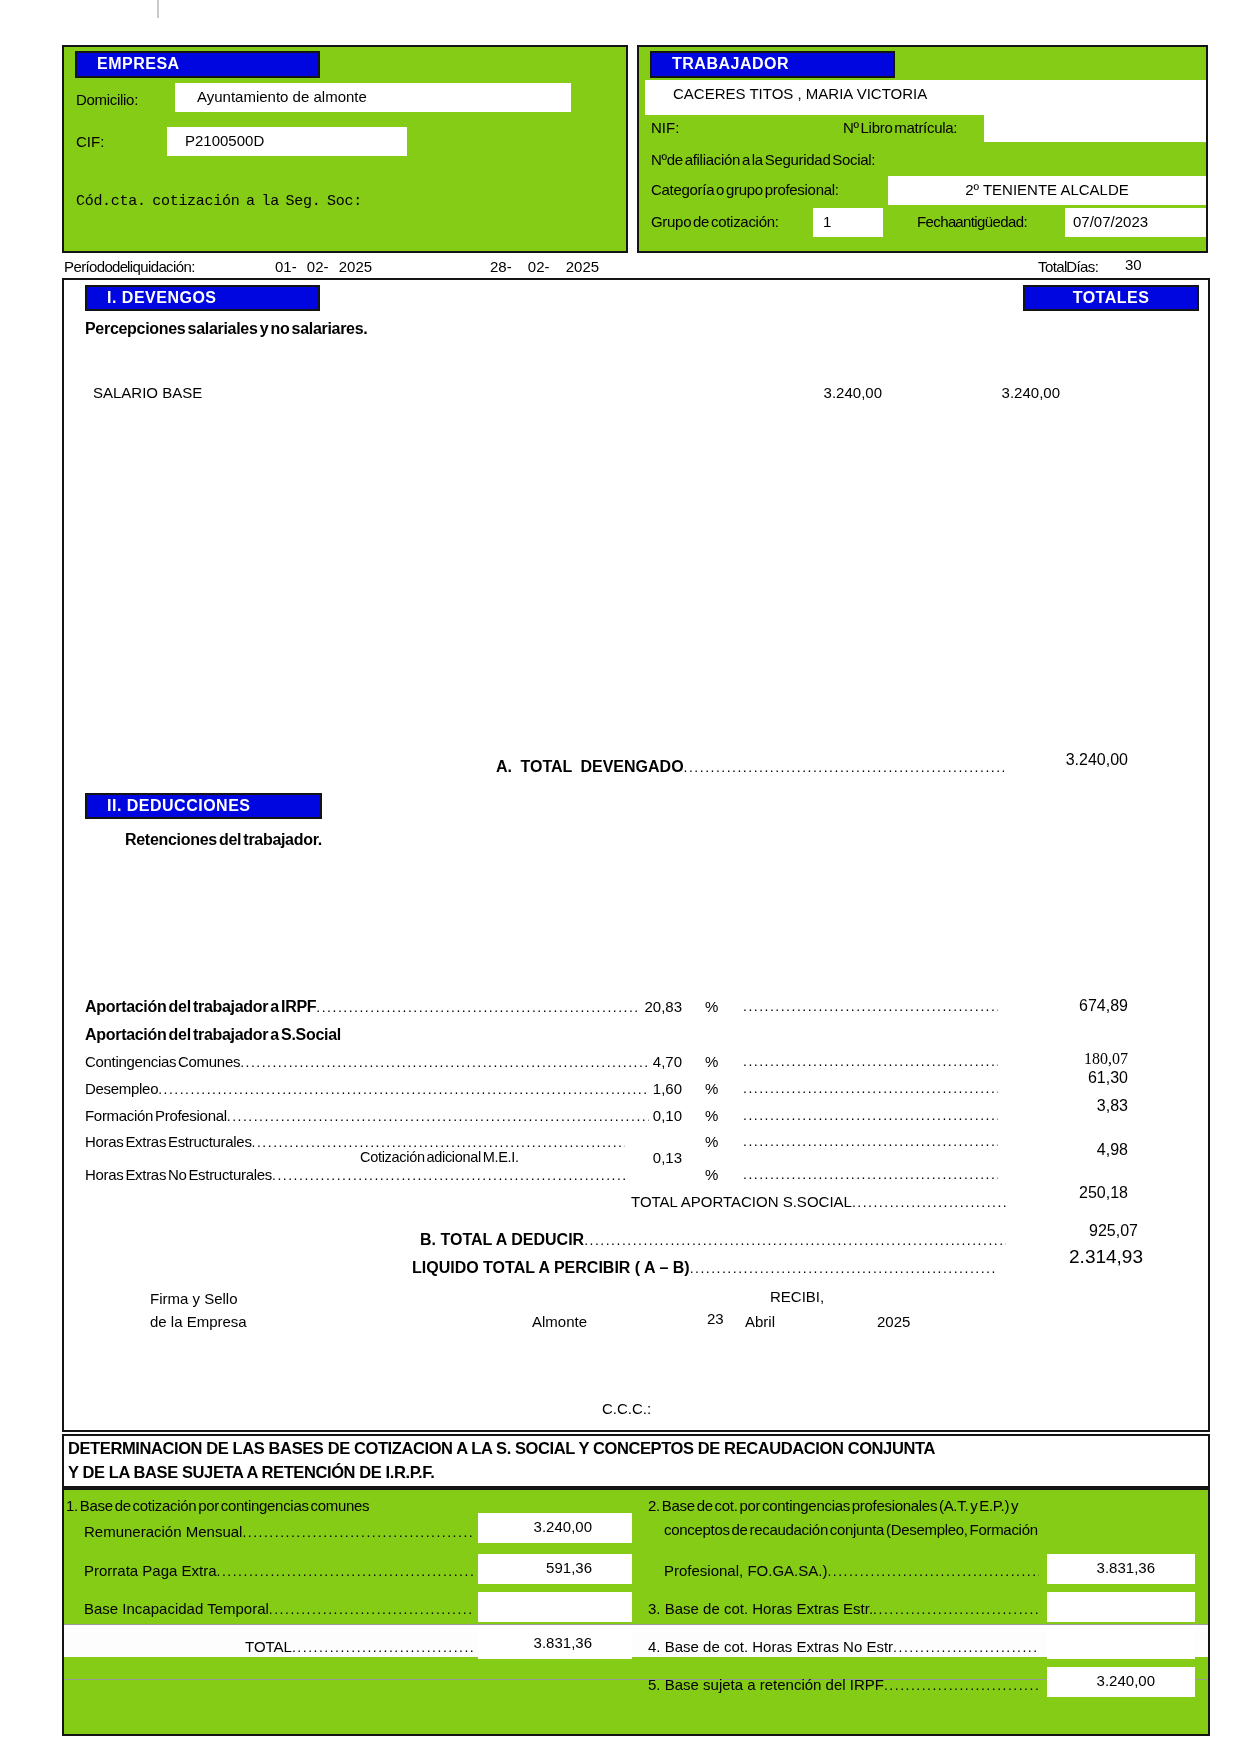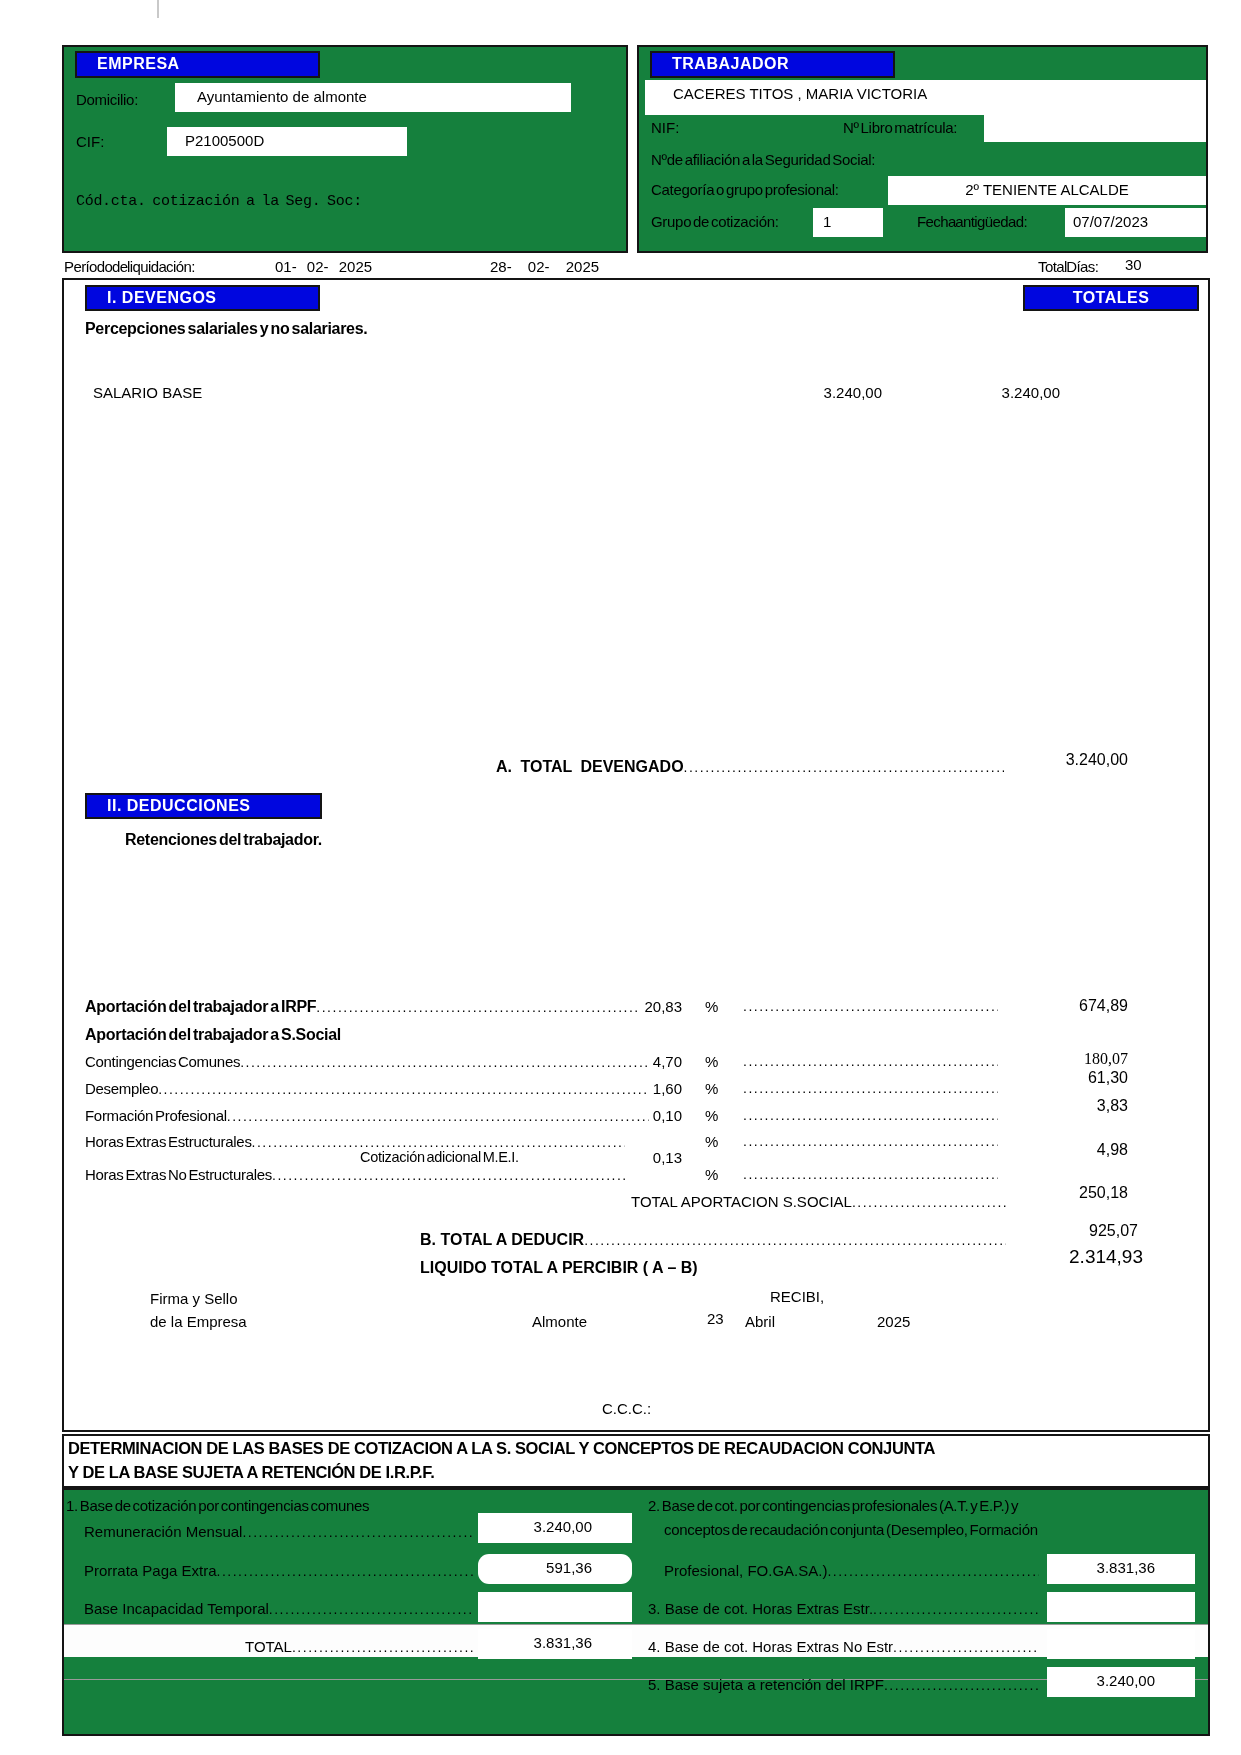--- a/index.html
+++ b/index.html
@@ -1,19 +1,19 @@
 <!DOCTYPE html>
 <html><head>
 <meta charset="utf-8">
 <style>
   html,body{margin:0;padding:0;background:#fff;}
   body{font-family:"Liberation Sans","DejaVu Sans",sans-serif;color:#000;}
   .page{position:relative;width:1241px;height:1755px;background:#fff;overflow:hidden;}
   .abs{position:absolute;}
-  .box{position:absolute;border:2px solid #141414;background:#15803d;box-sizing:border-box;}
+  .box{position:absolute;border:2px solid #141414;background:#84cc16;box-sizing:border-box;}
   .whitebox{position:absolute;background:#ffffff;box-sizing:border-box;font-size:15px;line-height:28px;white-space:nowrap;}
   .bluehdr{position:absolute;background:#0006df;border:2px solid #141414;color:#fff;font-weight:bold;font-size:16px;line-height:22px;box-sizing:border-box;padding-left:20px;letter-spacing:0.5px;white-space:nowrap;}
   .lbl{font-size:15px;white-space:nowrap;}
   .tight{letter-spacing:-0.3px;word-spacing:-2px;}
   .vtight{letter-spacing:-0.6px;word-spacing:-4px;}
   .b{font-weight:bold;}
   .row{position:absolute;height:20px;font-size:15px;}
   .flexseg{position:absolute;display:flex;align-items:baseline;overflow:hidden;}
   .leader{flex:1 1 auto;overflow:hidden;white-space:nowrap;letter-spacing:1.5px;font-size:14px;}
   .num{white-space:nowrap;}
@@ -190,21 +190,21 @@
       <span class="leader">............................................................................................................................................................................................................................................................................................................</span>
     </div>
     <span class="abs num ralign" style="left:954px;top:904px;width:110px;">250,18</span>
 
     <div class="flexseg" style="left:356px;top:951px;width:586px;height:22px;">
       <span class="lbl b" style="font-size:16px;">B. TOTAL A DEDUCIR</span>
       <span class="leader">............................................................................................................................................................................................................................................................................................................</span>
     </div>
     <span class="abs num ralign" style="left:964px;top:942px;width:110px;">925,07</span>
 
-    <div class="flexseg" style="left:356px;top:979px;width:586px;height:22px;flex-direction:column;">
+    <div class="flexseg" style="left:348px;top:979px;width:586px;height:22px;">
 
       <span class="lbl b" style="font-size:16px;">LIQUIDO TOTAL A PERCIBIR ( A – B)</span>
       <span class="leader">............................................................................................................................................................................................................................................................................................................</span>
     </div>
     <span class="abs num ralign" style="left:944px;top:966px;width:135px;font-size:19px;">2.314,93</span>
 
     <div class="abs lbl" style="left:86px;top:1010px;">Firma y Sello</div>
     <div class="abs lbl" style="left:86px;top:1033px;">de la Empresa</div>
     <div class="abs lbl" style="left:706px;top:1008px;">RECIBI,</div>
     <div class="abs lbl" style="left:468px;top:1033px;">Almonte</div>
@@ -233,21 +233,21 @@
       <span class="leader">............................................................................................................................................................................................................................................................................................................</span>
     </div>
     <div class="whitebox" style="left:414px;top:23px;width:154px;height:30px;">
       <div class="fieldval">3.240,00</div>
     </div>
 
     <div class="flexseg" style="left:20px;top:72px;width:390px;height:20px;">
       <span class="lbl">Prorrata Paga Extra</span>
       <span class="leader">............................................................................................................................................................................................................................................................................................................</span>
     </div>
-    <div class="whitebox" style="left:414px;top:64px;width:154px;height:30px;border-radius:11px;">
+    <div class="whitebox" style="left:414px;top:64px;width:154px;height:30px;">
       <div class="fieldval">591,36</div>
     </div>
 
     <div class="flexseg" style="left:20px;top:110px;width:390px;height:20px;">
       <span class="lbl">Base Incapacidad Temporal</span>
       <span class="leader">............................................................................................................................................................................................................................................................................................................</span>
     </div>
     <div class="whitebox" style="left:414px;top:102px;width:154px;height:30px;">
       <div class="fieldval"></div>
     </div>

